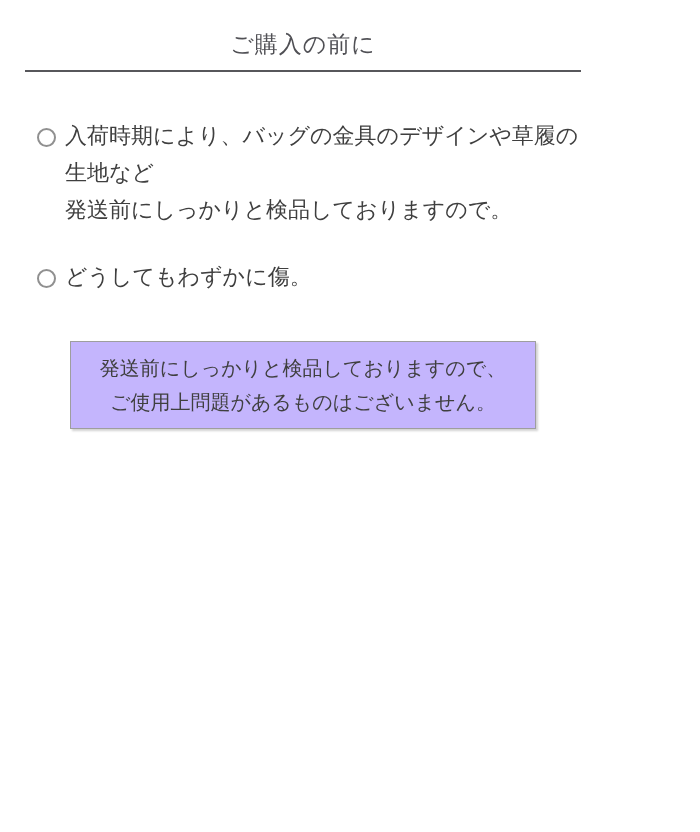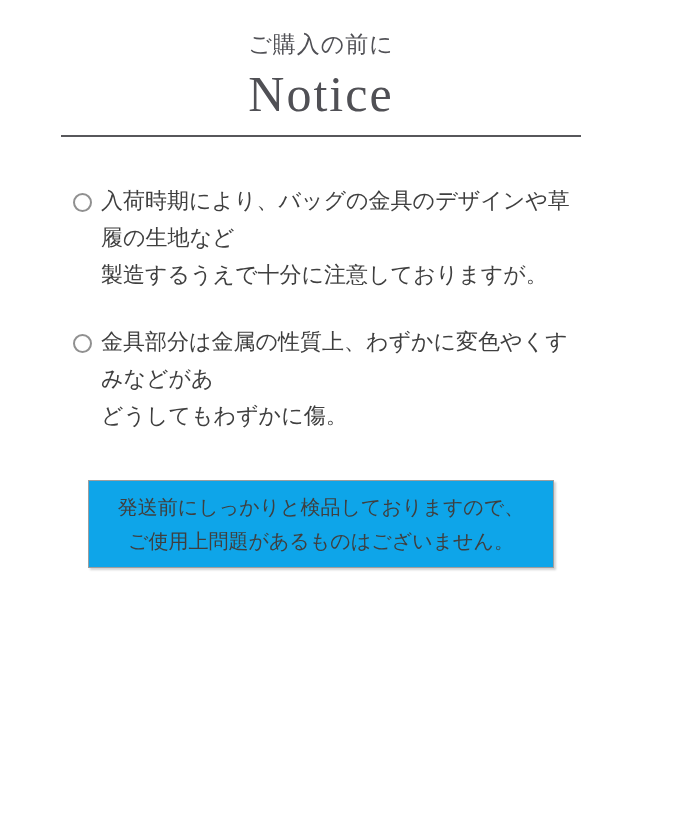--- a/index.html
+++ b/index.html
@@ -10,21 +10,21 @@
     --c-border:#9e9e9e;
   }
   *{margin:0;padding:0;box-sizing:border-box;}
   html,body{background:#ffffff;}
   body{
     width:700px;height:832px;
     font-family:"Liberation Sans","DejaVu Sans",sans-serif;
     color:var(--c-text);
     overflow:hidden;
   }
-  .page{width:606px;height:832px;position:relative;padding-left:36px;}
+  .page{width:606px;height:832px;position:relative;}
   .header{padding-top:33px;text-align:center;}
   .subtitle{
     font-family:"Liberation Serif","DejaVu Serif",serif;
     font-size:23px;line-height:24px;
     color:var(--c-heading);
     letter-spacing:1px;
   }
   .title{
     font-family:"Liberation Serif","DejaVu Serif",serif;
     font-size:50px;line-height:55px;
@@ -64,54 +64,52 @@
     letter-spacing:0;
     font-family:Liberation Mono, monospace;
   }
   .assurance-box{
     width:466px;
     margin:44px auto 0 auto;
     border:1px solid var(--c-border);
     box-shadow:2px 2px 2px rgba(0,0,0,0.18);
     padding:9px 0;
     text-align:center;
-    background:#0ea5e9;
+    background:#c4b5fd;
   }
   .assurance-text{
     font-size:20px;
     line-height:34px;
   }
 </style>
 </head>
 <body>
 
 <div class="page">
 
   <div class="header">
     <div class="subtitle">ご購入の前に</div>
-    <div class="title">Notice</div>
   </div>
 
   <hr class="divider">
 
   <div class="notice-list">
 
     <div class="notice-item">
       <span class="bullet"></span>
       <div class="notice-text">
         <div>入荷時期により、バッグの金具のデザインや草履の生地など</div>
-        <div>製造するうえで十分に注意しておりますが。</div>
+        <div>発送前にしっかりと検品しておりますので。</div>
       </div>
     </div>
 
 
     <div class="notice-item">
       <span class="bullet"></span>
       <div class="notice-text">
-        <div>金具部分は金属の性質上、わずかに変色やくすみなどがあ</div>
         <div>どうしてもわずかに傷。</div>
       </div>
     </div>
 
   </div>
 
   <div class="assurance-box">
     <div class="assurance-text">
       <div>発送前にしっかりと検品しておりますので、</div>
       <div>ご使用上問題があるものはございません。</div>

